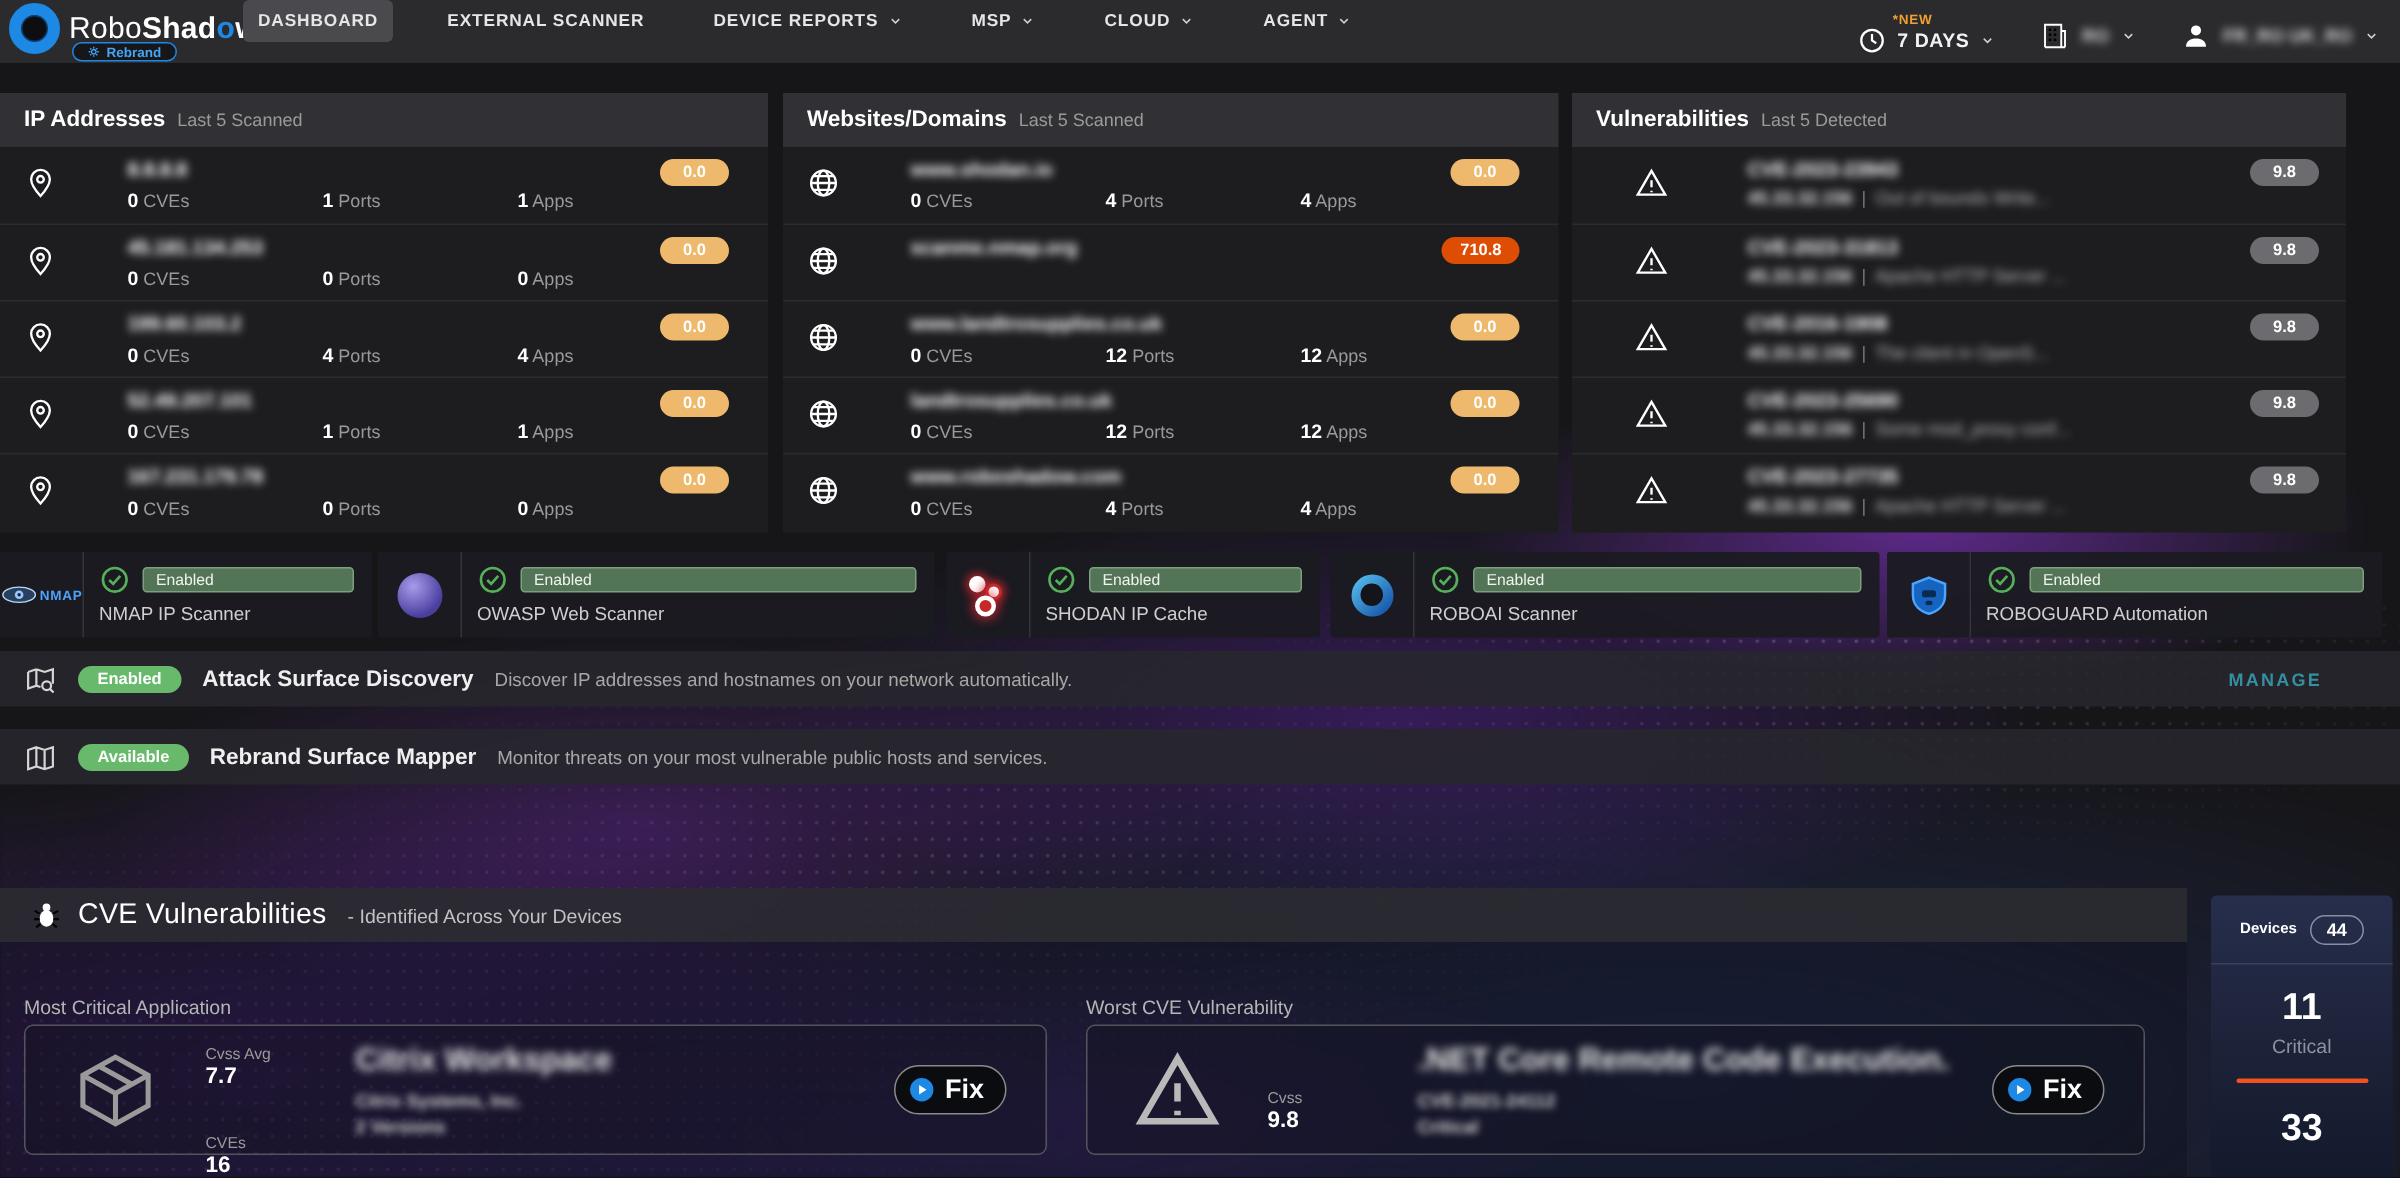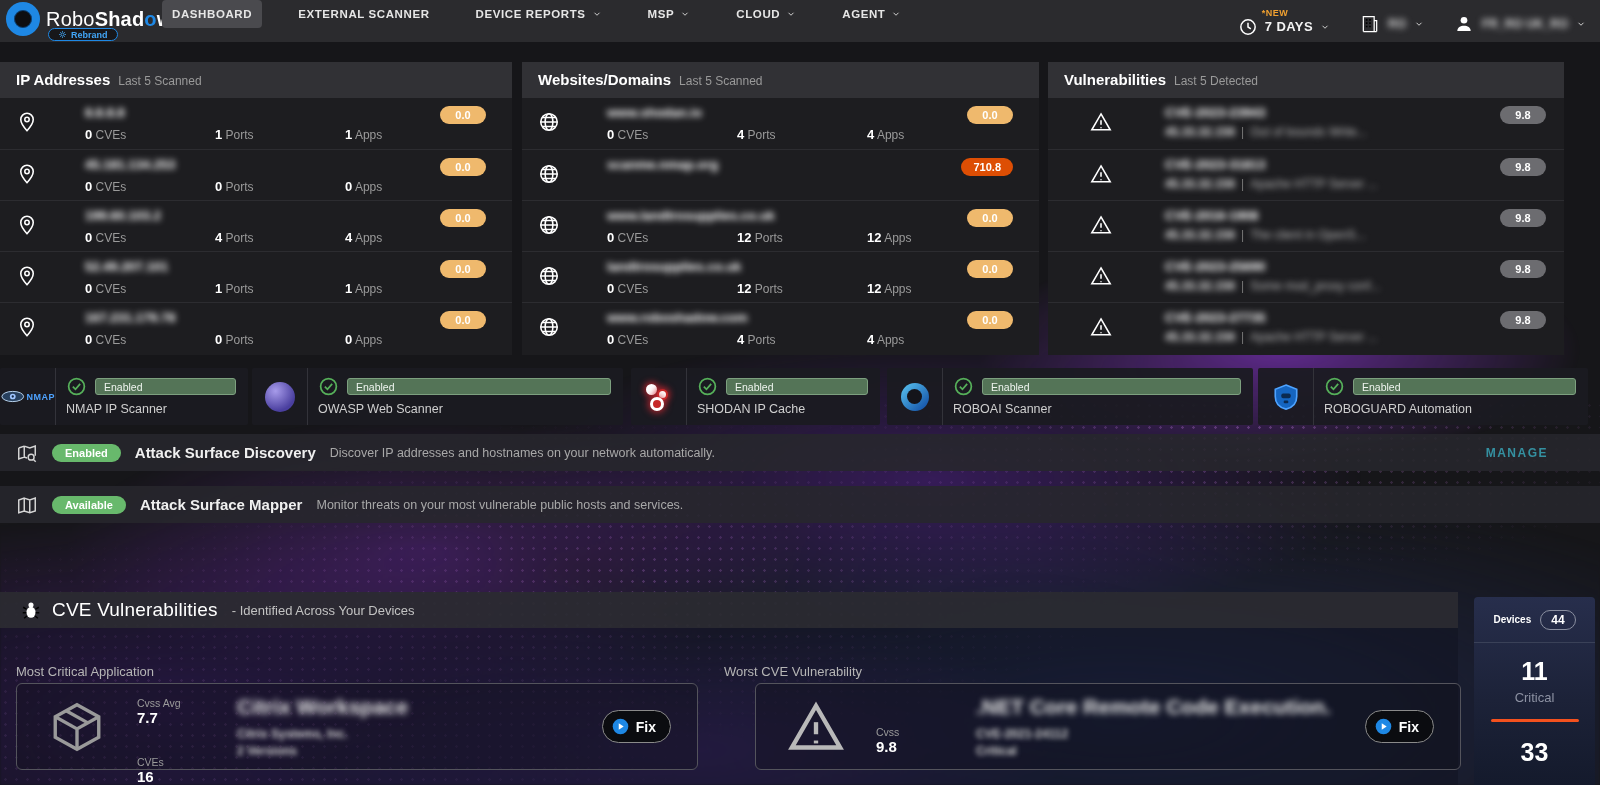--- a/index.html
+++ b/index.html
@@ -131,21 +131,21 @@
     background:rgba(18,18,26,.35); display:flex; align-items:center; }
   .card-icon { flex:0 0 120px; display:flex; align-items:center; justify-content:center; }
   .card-stats { flex:0 0 100px; padding-top:2px; }
   .cs-label { font-size:10.5px; color:#9a9a9a;margin-top:30px; }
   .cs-value { font-size:15px; font-weight:bold; color:#fff; margin-bottom:4px; }
   .card-main { flex:1; }
   .cm-title { font-size:21px; font-weight:bold; color:#e8e8e8; margin-bottom:8px; white-space:nowrap; }
   .cm-line { font-size:12px; font-weight:bold; color:#cdcdcd; margin-top:3px; white-space:nowrap; }
   .fix-btn { flex:0 0 auto; margin-right:26px; height:33px; padding:0 14px 0 9px; border:1px solid #8a8a8a;
     border-radius:17px; background:#0b0c10; display:flex; align-items:center; gap:7px; cursor:pointer; }
-  .fix-btn span { color:#fff; font-size:14px; font-weight:bold; }
+  .fix-btn span { color:#fff; font-size:18px; font-weight:bold; }
   .play-ic { width:17px; height:17px; }
 
   
   .devices { position:absolute; left:1474px; top:597px; width:121px; height:188px; z-index:2;
     background:linear-gradient(180deg,#272e4c 0%, #1c2238 55%, #141a2c 100%); border-radius:4px 4px 0 0; }
   .dev-head { height:46px; display:flex; align-items:center; justify-content:center; gap:9px;
     border-bottom:1px solid #3a4158; }
   .dev-title { font-size:10px; font-weight:bold; color:#fff; }
   .dev-count { border:1px solid #8a8fa0; border-radius:12px; padding:2px 10px; font-size:12px; font-weight:bold; color:#fff; }
   .dev-num { text-align:center; font-size:25px; font-weight:bold; color:#fff; }
@@ -552,21 +552,21 @@
     <span class="feat-title">Attack Surface Discovery</span>
     <span class="feat-desc">Discover IP addresses and hostnames on your network automatically.</span>
     <span class="manage">MANAGE</span>
   </div>
 
   <div class="feature" style="top:486px">
     <svg class="feat-ic">
         <use href="#i-map"></use>
       </svg>
     <span class="pill">Available</span>
-    <span class="feat-title">Attack Surface Mapper</span>
+    <span class="feat-title">Rebrand Surface Mapper</span>
     <span class="feat-desc">Monitor threats on your most vulnerable public hosts and services.</span>
   </div>
 
   <div class="cve-panel">
     <div class="cve-header">
       <svg class="bug-ic">
           <use href="#i-bug"></use>
         </svg>
       <span class="cve-title">CVE Vulnerabilities</span>
       <span class="cve-sub">- Identified Across Your Devices</span>
@@ -592,21 +592,21 @@
       </div>
       <div class="fix-btn">
         <svg class="play-ic">
             <use href="#i-play"></use>
           </svg>
         <span>Fix</span>
       </div>
     </div>
 
     <div class="col-label" style="left:724px">Worst CVE Vulnerability</div>
-    <div class="cve-card" style="left:755px;width:706px">
+    <div class="cve-card" style="left:724px;width:706px">
       <div class="card-icon">
         <svg style="width:64px;height:58px;stroke:#b9b9b9;fill:none;stroke-width:1.8">
             <use href="#i-warn"></use>
           </svg>
       </div>
       <div class="card-stats">
         <div class="cs-label">Cvss</div>
         <div class="cs-value">9.8</div>
       </div>
       <div class="card-main">

